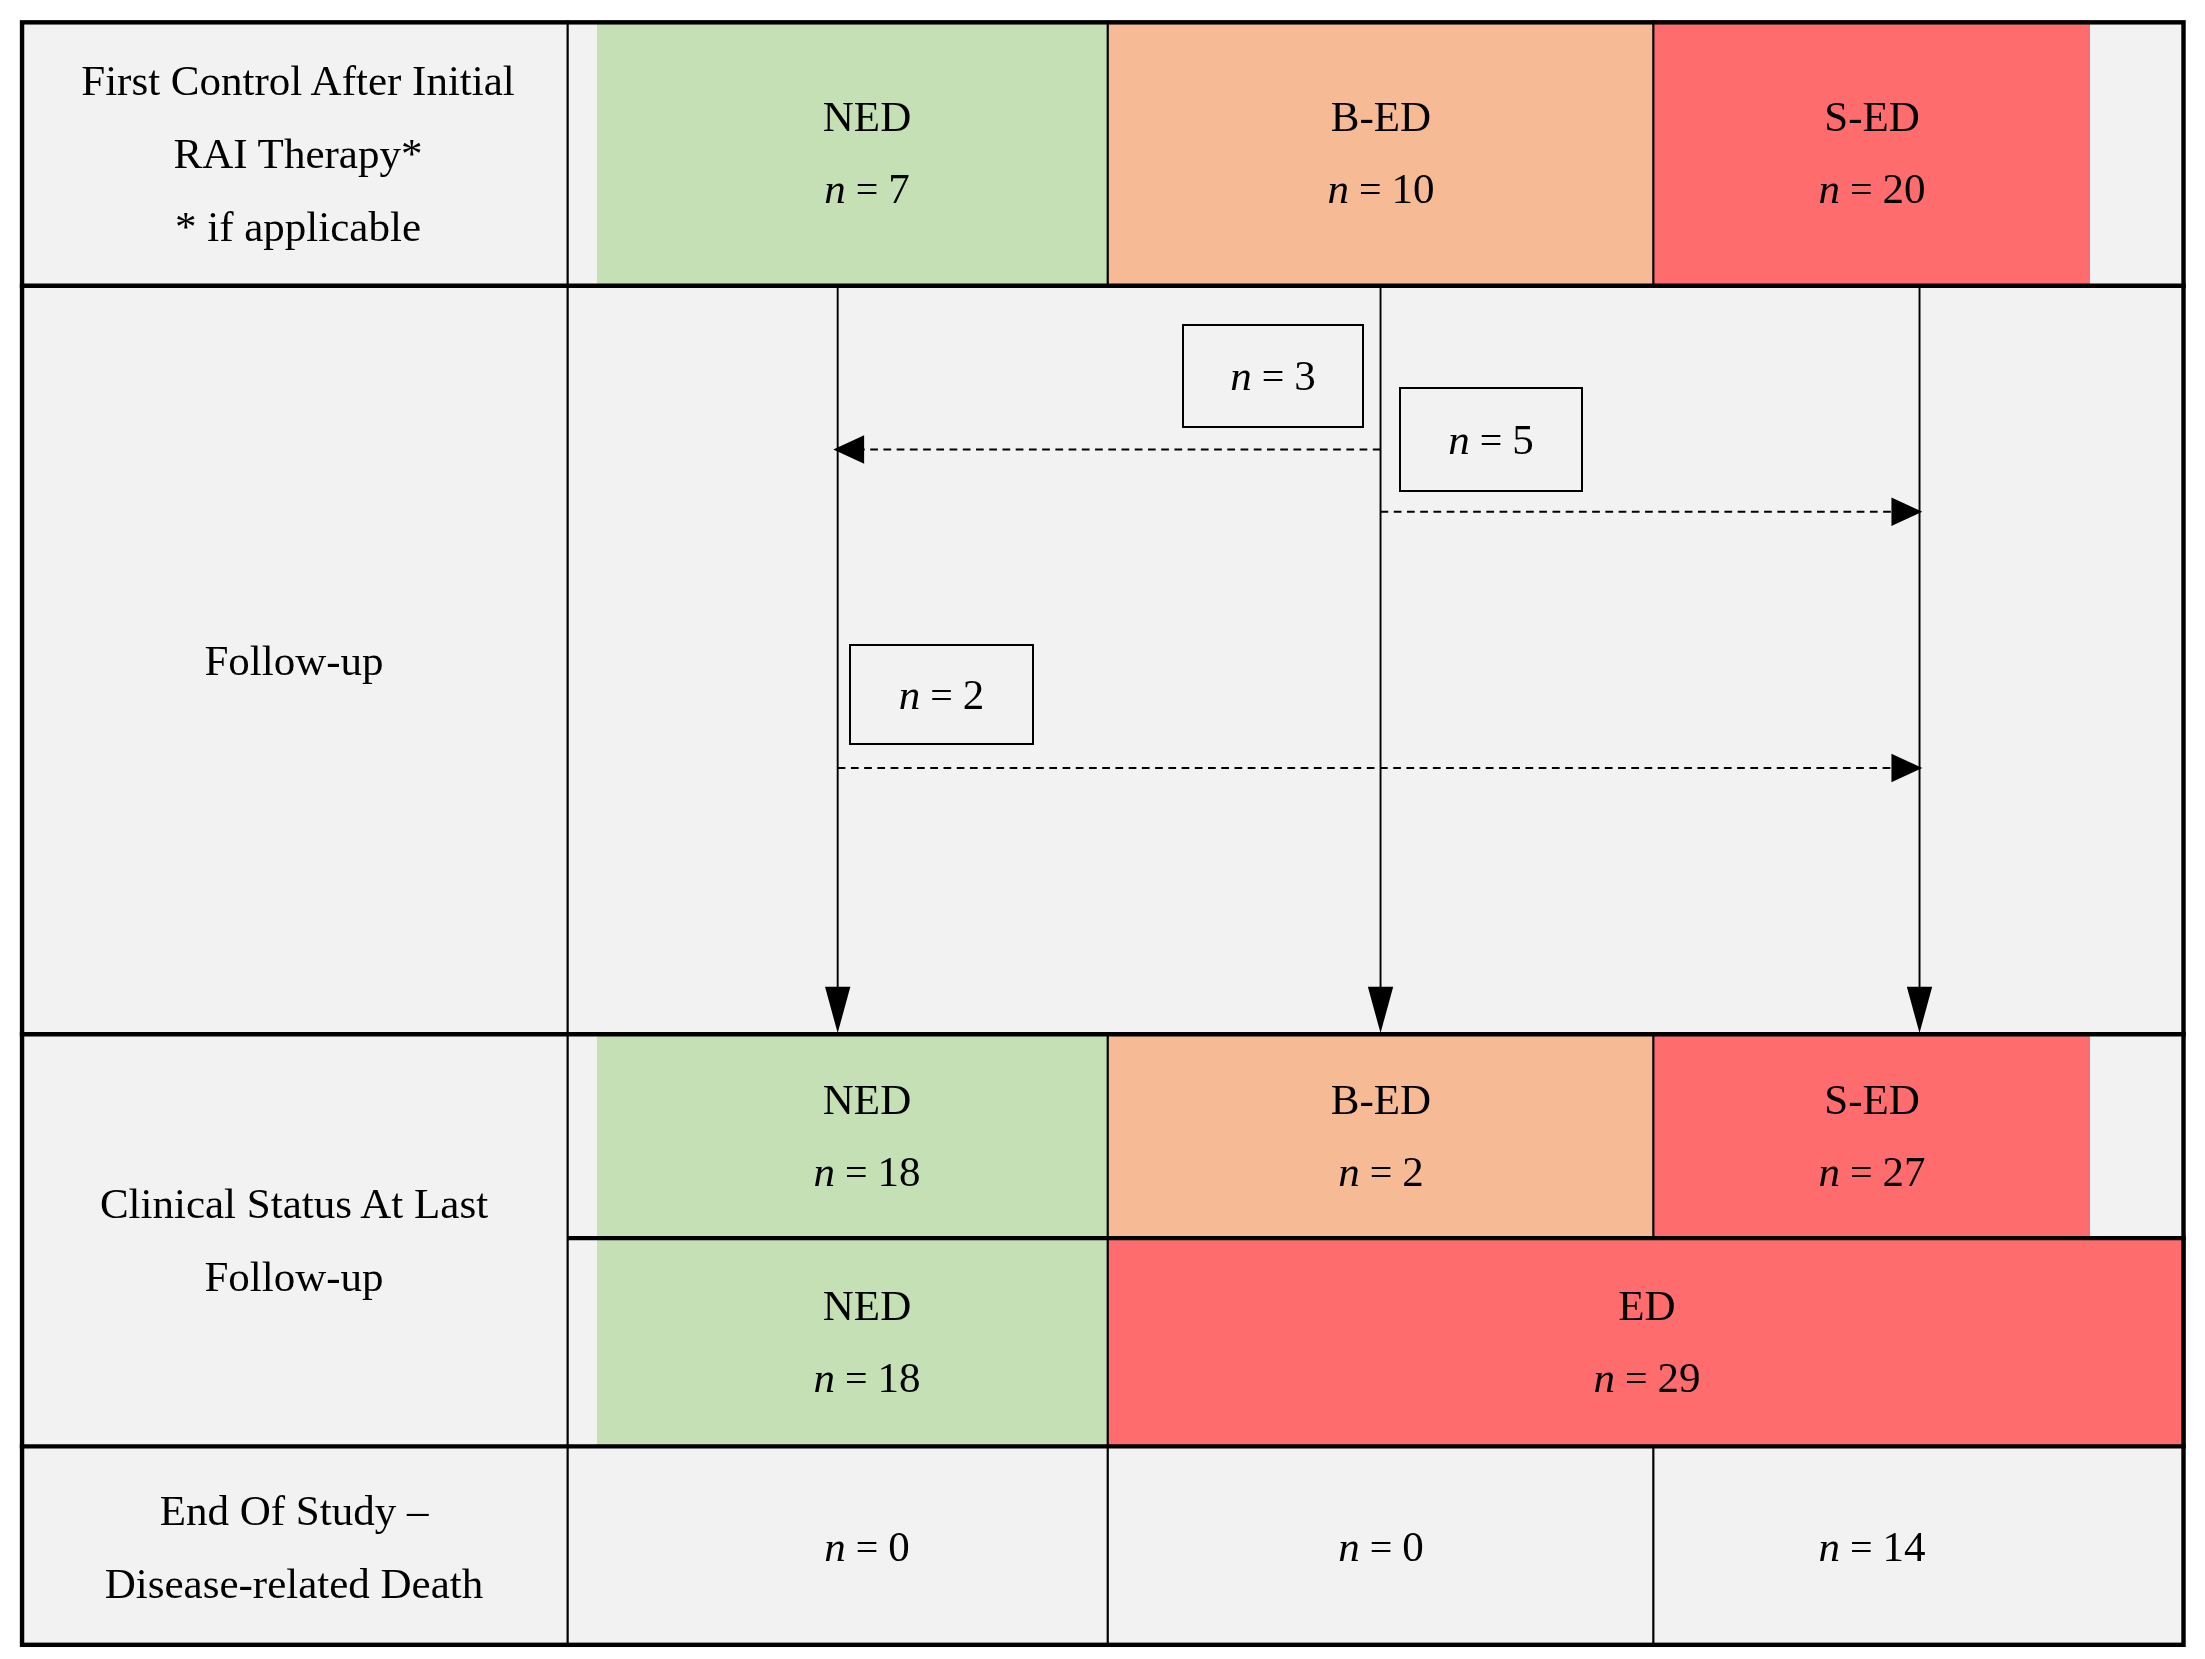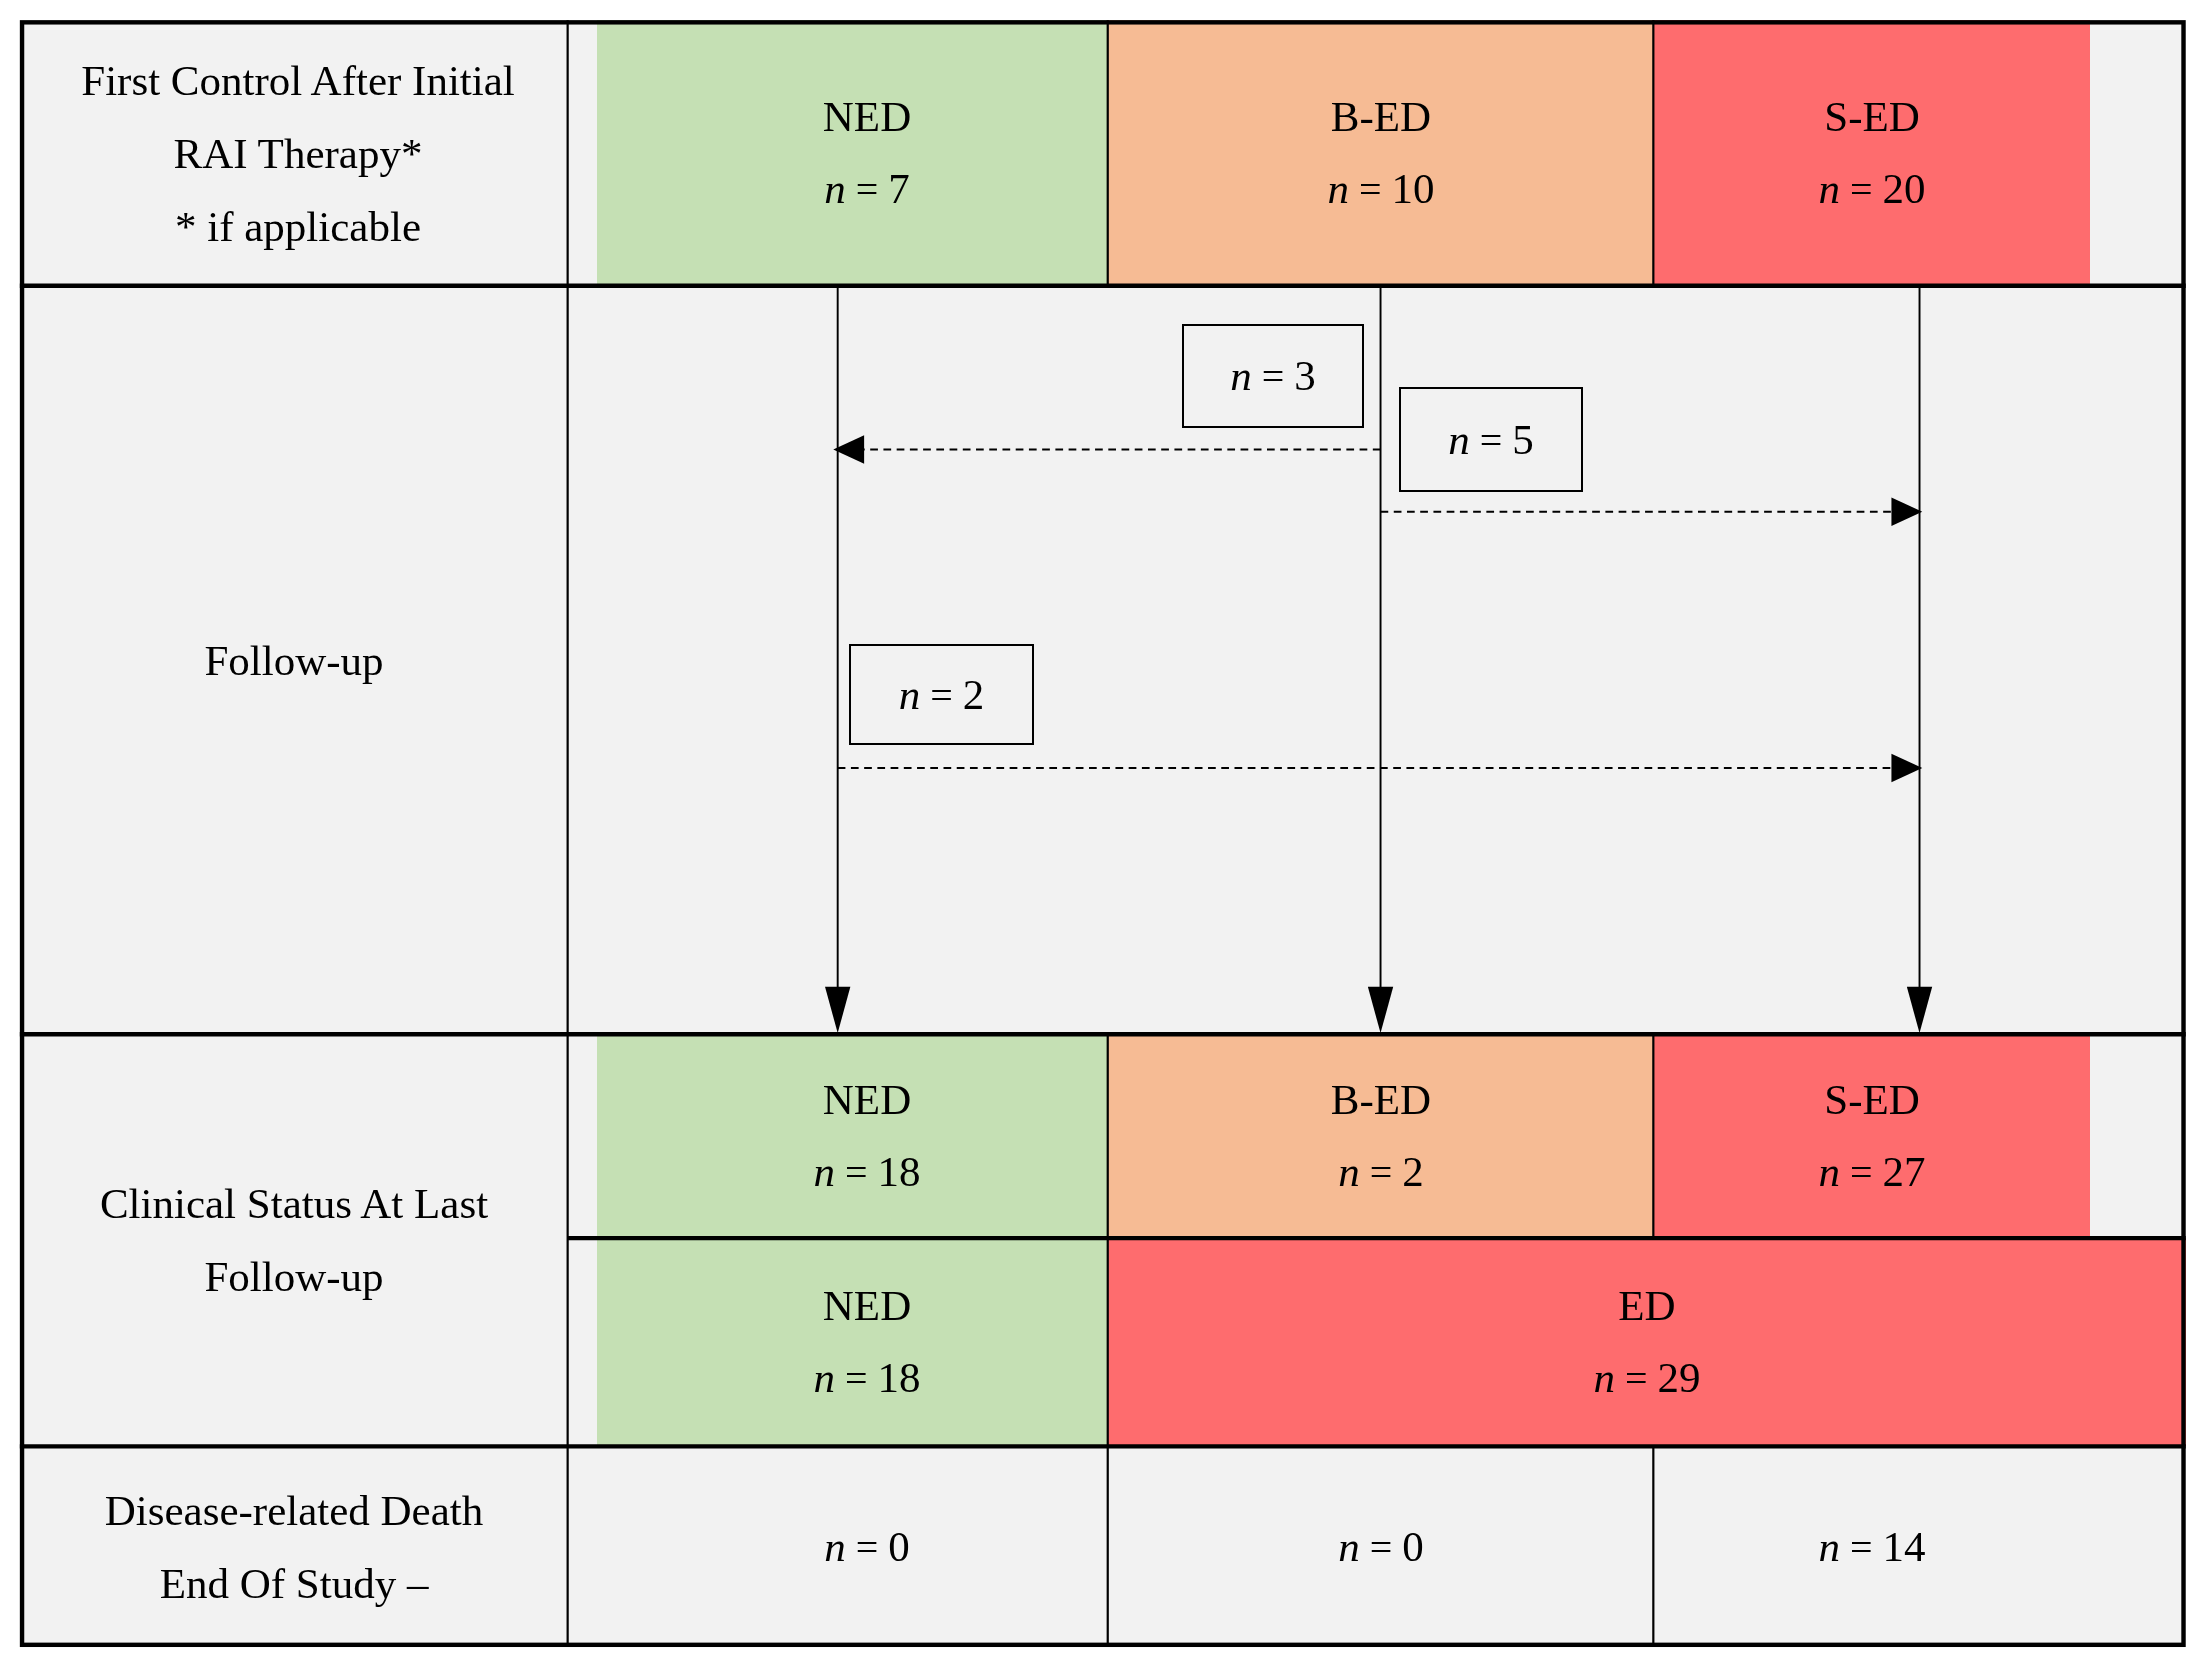--- a/index.html
+++ b/index.html
@@ -179,22 +179,22 @@
   <div class="txt">Follow-up</div>
 </div>
 <div class="abs cell row3ab col-label">
   <div class="lines2">
     <div>Clinical Status At Last</div>
     <div>Follow-up</div>
   </div>
 </div>
 <div class="abs cell row4 col-label">
   <div class="lines2">
+    <div>End Of Study –</div>
     <div>Disease-related Death</div>
-    <div>End Of Study –</div>
   </div>
 </div>
 
 <div class="tbox" style="left:1182px;top:324px;width:182px;height:104px;">
   <div class="nline">
       <span class="nvar">n</span>
       <span class="eq">=</span>
       <span>3</span>
     </div>
 </div>

